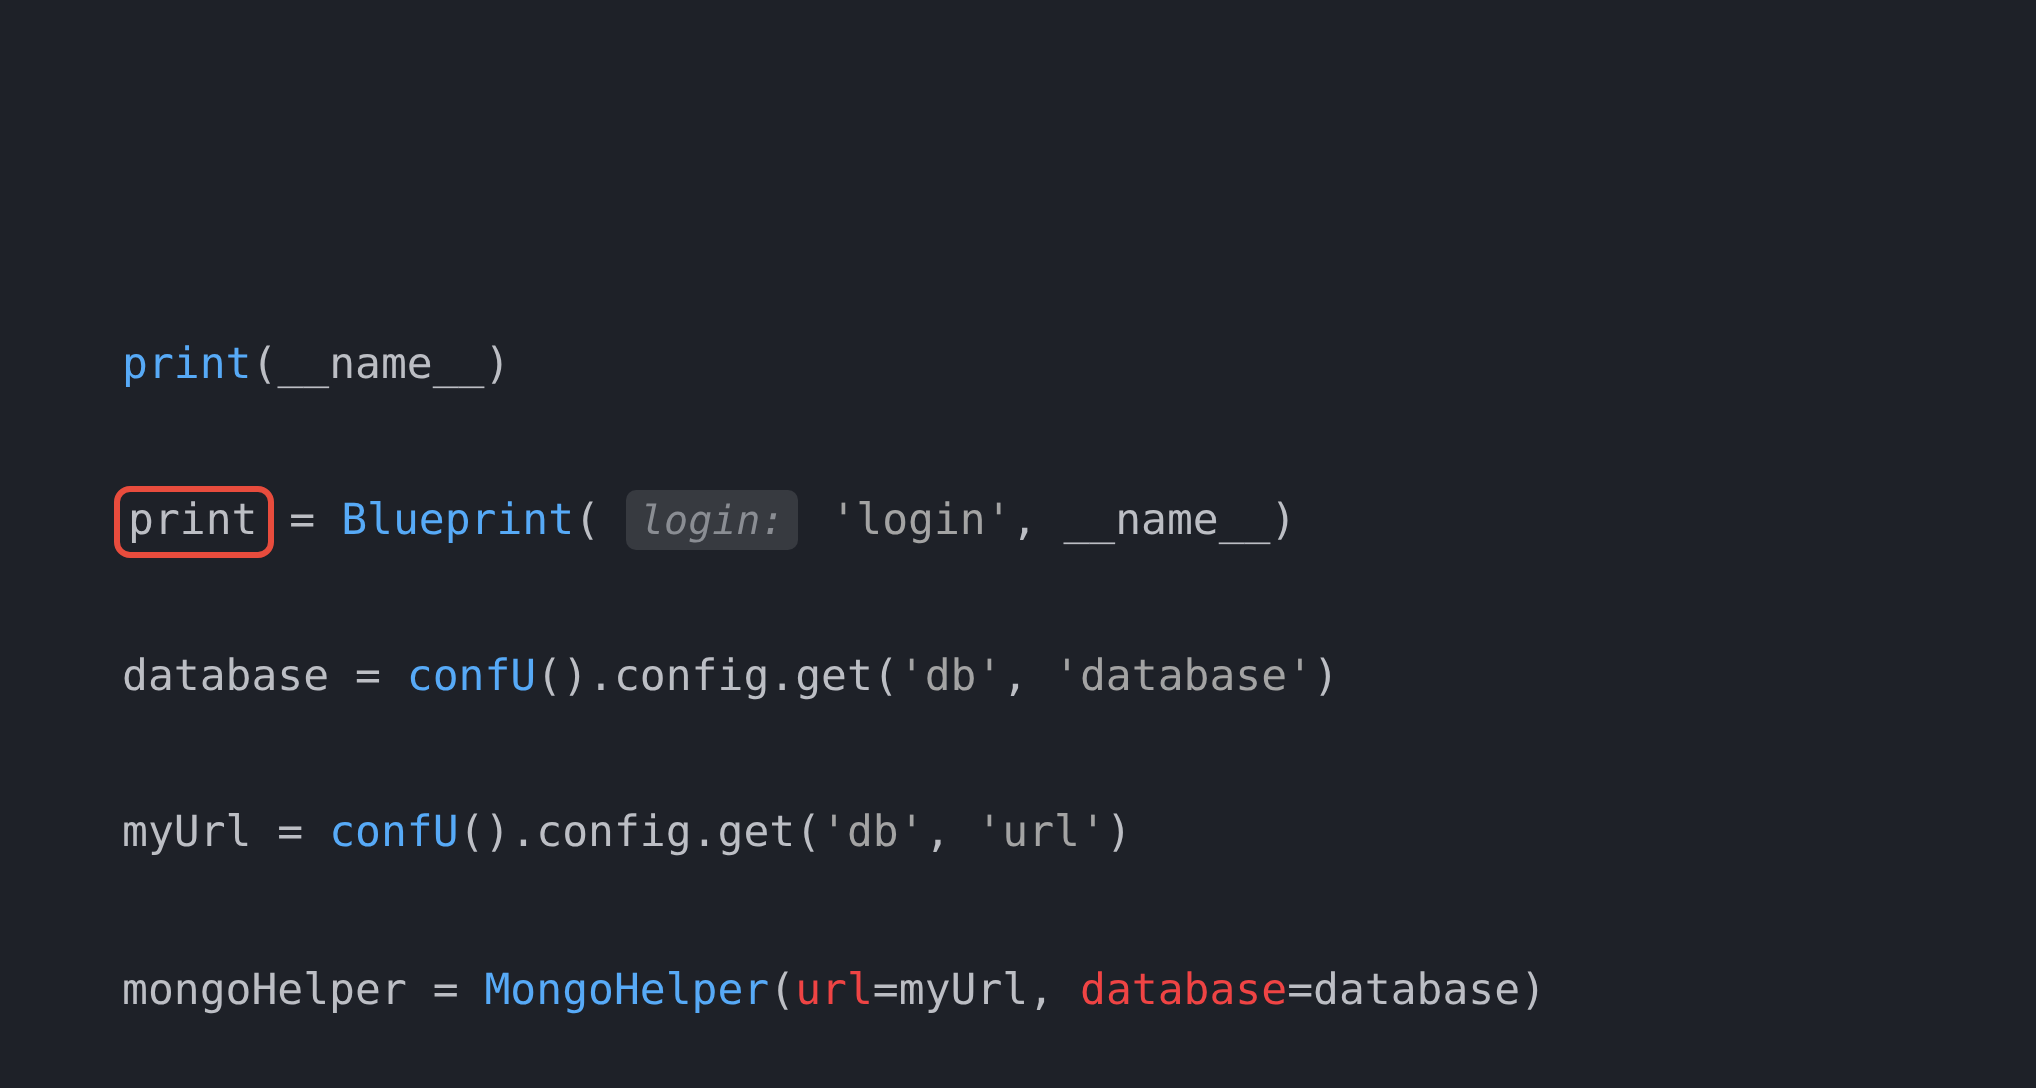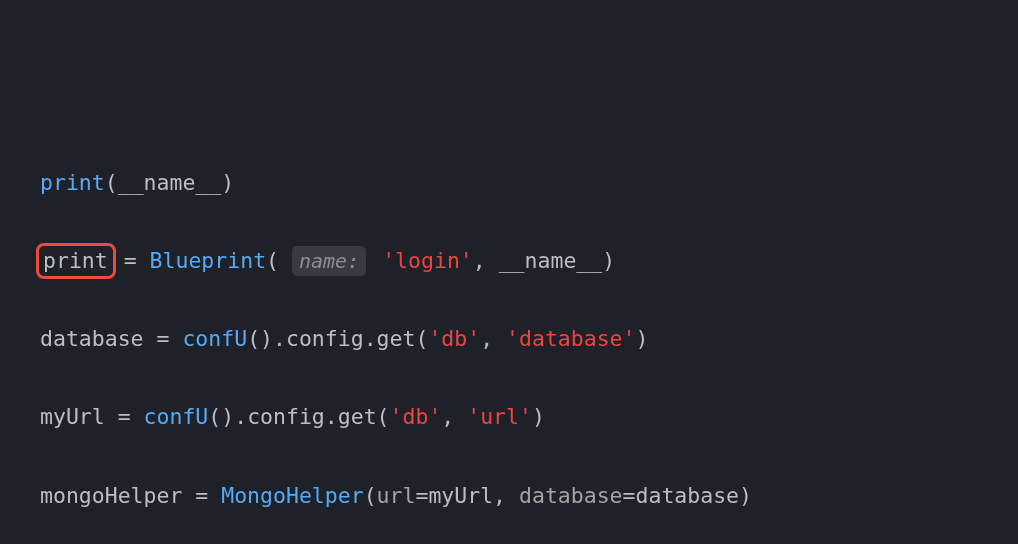--- a/index.html
+++ b/index.html
@@ -6,24 +6,24 @@
     body {
       background: #1e2128;
       font-family: 'Menlo', 'Monaco', 'Consolas', monospace;
       font-size: 21.5px;
       color: #bcbec4;
       line-height: 1.82;
       padding: 6px 0;
       width: 1018px;
       white-space: pre;
     }
-    .line { padding-left: 40px; position: relative; }
+    .line { padding-left: 61px; position: relative; }
     .func { color: #57aaf7; }
-    .kw-param { color: #a3a3a3; }
-    .string { color: #ef4444; }
+    .kw-param { color: #ef4444; }
+    .string { color: #a3a3a3; }
     .param-hint {
       background: #373a40;
       color: #8a8d93;
       padding: 3px 7px;
       border-radius: 5px;
       font-style: italic;
       margin-right: 3px;
       font-size: 20px;
     }
     .red-box {
@@ -36,21 +36,21 @@
     }
     .text { color: #bcbec4; }
     .eq { color: #bcbec4; }
   </style>
 </head>
 <body>
 
 
 
 <div class="line"><span class="func">print</span><span class="text">(</span><span class="text">__name__</span><span class="text">)</span></div>
-<div class="line"><span class="red-box"><span class="text">print</span></span><span class="eq"> = </span><span class="func">Blueprint</span><span class="text">(</span> <span class="param-hint">name:</span> <span class="string">'login'</span><span class="text">, </span><span class="text">__name__</span><span class="text">)</span></div>
+<div class="line"><span class="red-box"><span class="text">print</span></span><span class="eq"> = </span><span class="func">Blueprint</span><span class="text">(</span> <span class="param-hint">login:</span> <span class="string">'login'</span><span class="text">, </span><span class="text">__name__</span><span class="text">)</span></div>
 <div class="line"><span class="text">database</span><span class="eq"> = </span><span class="func">confU</span><span class="text">()</span><span class="text">.config.get</span><span class="text">(</span><span class="string">'db'</span><span class="text">, </span><span class="string">'database'</span><span class="text">)</span></div>
 <div class="line"><span class="text">myUrl</span><span class="eq"> = </span><span class="func">confU</span><span class="text">()</span><span class="text">.config.get</span><span class="text">(</span><span class="string">'db'</span><span class="text">, </span><span class="string">'url'</span><span class="text">)</span></div>
 <div class="line"><span class="text">mongoHelper</span><span class="eq"> = </span><span class="func">MongoHelper</span><span class="text">(</span><span class="kw-param">url</span><span class="text">=</span><span class="text">myUrl</span><span class="text">, </span><span class="kw-param">database</span><span class="text">=</span><span class="text">database</span><span class="text">)</span></div>
 
 
 
 
 
 
 

